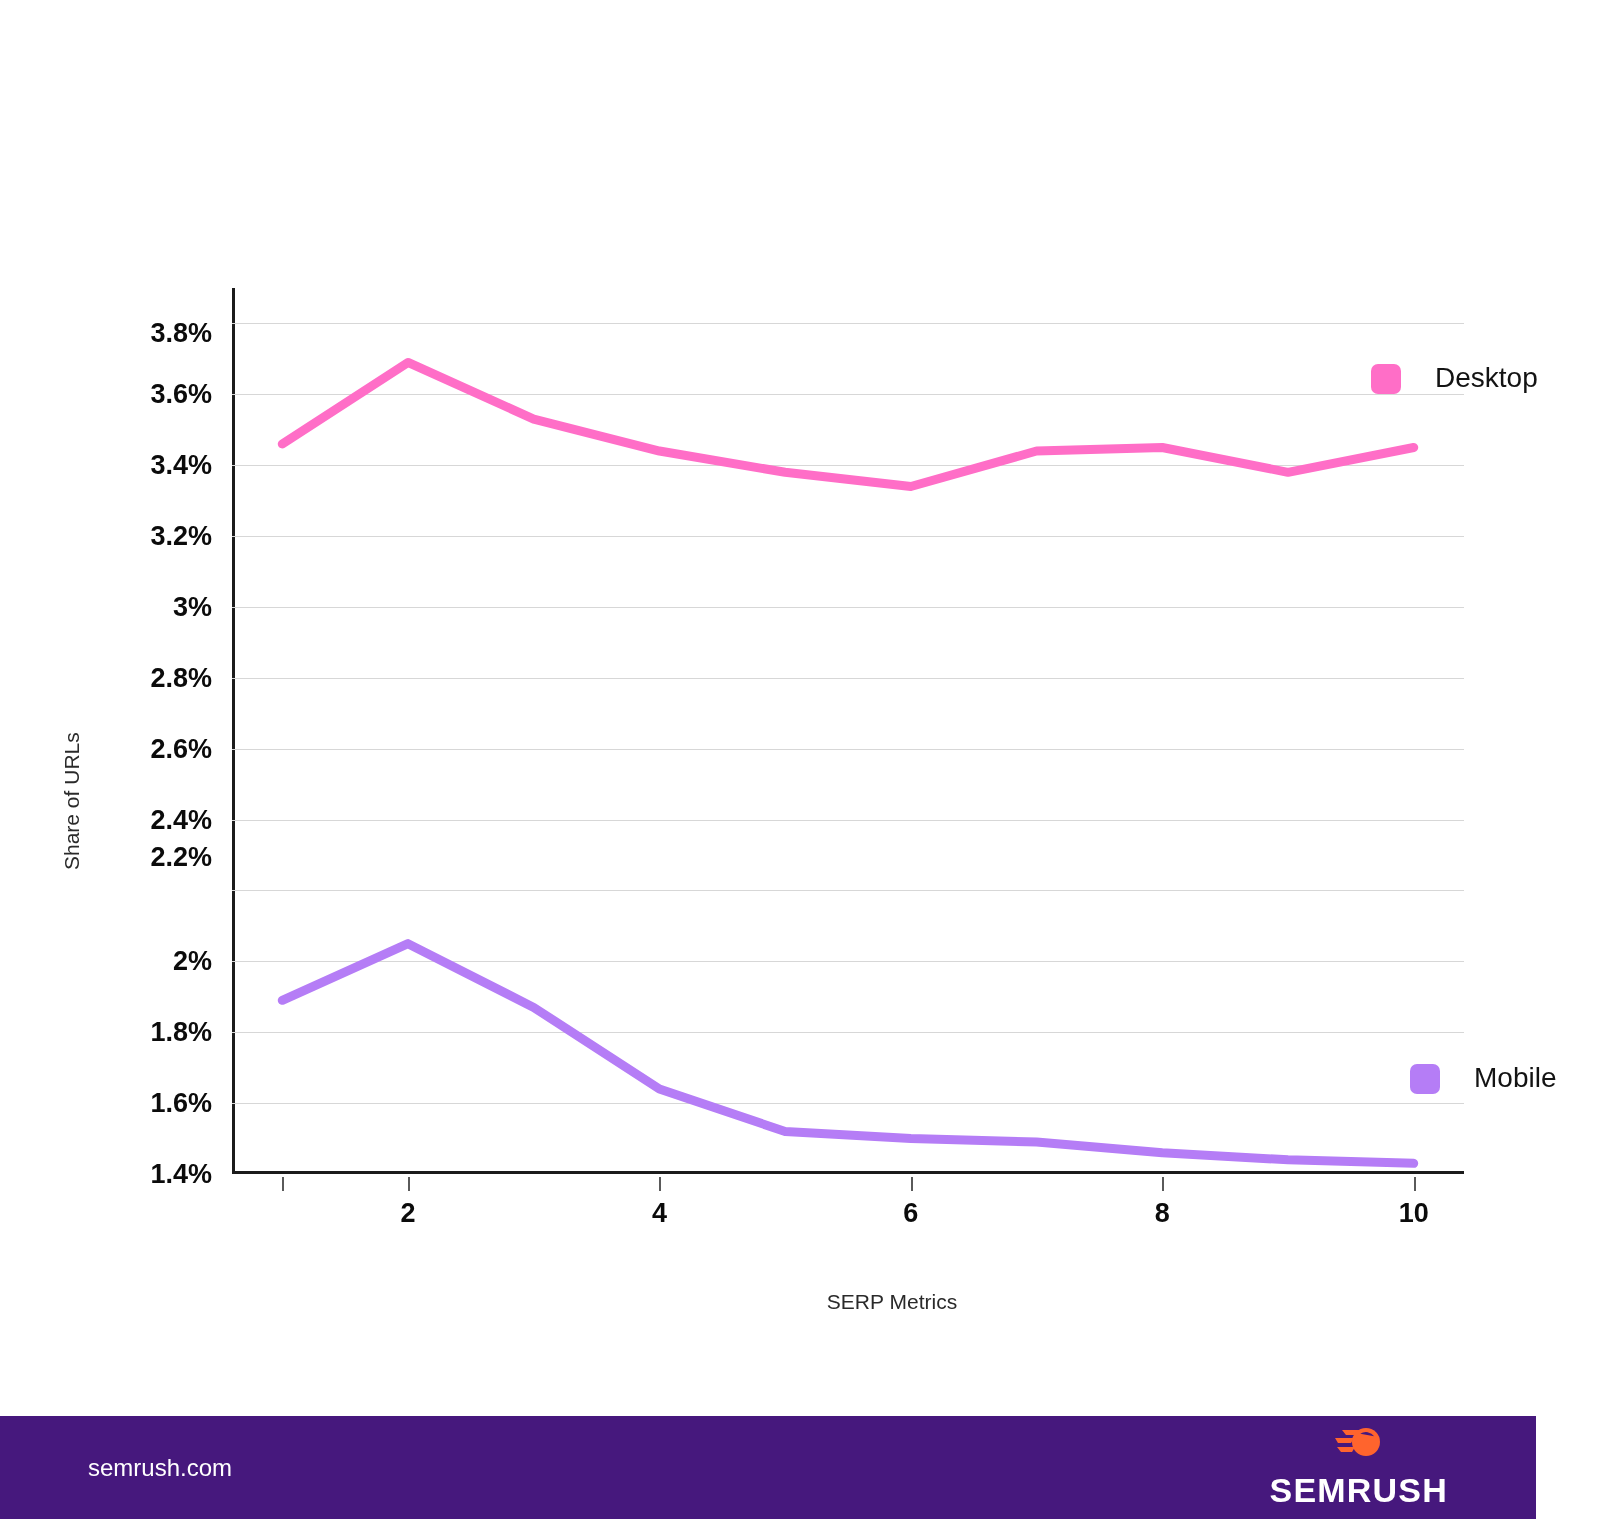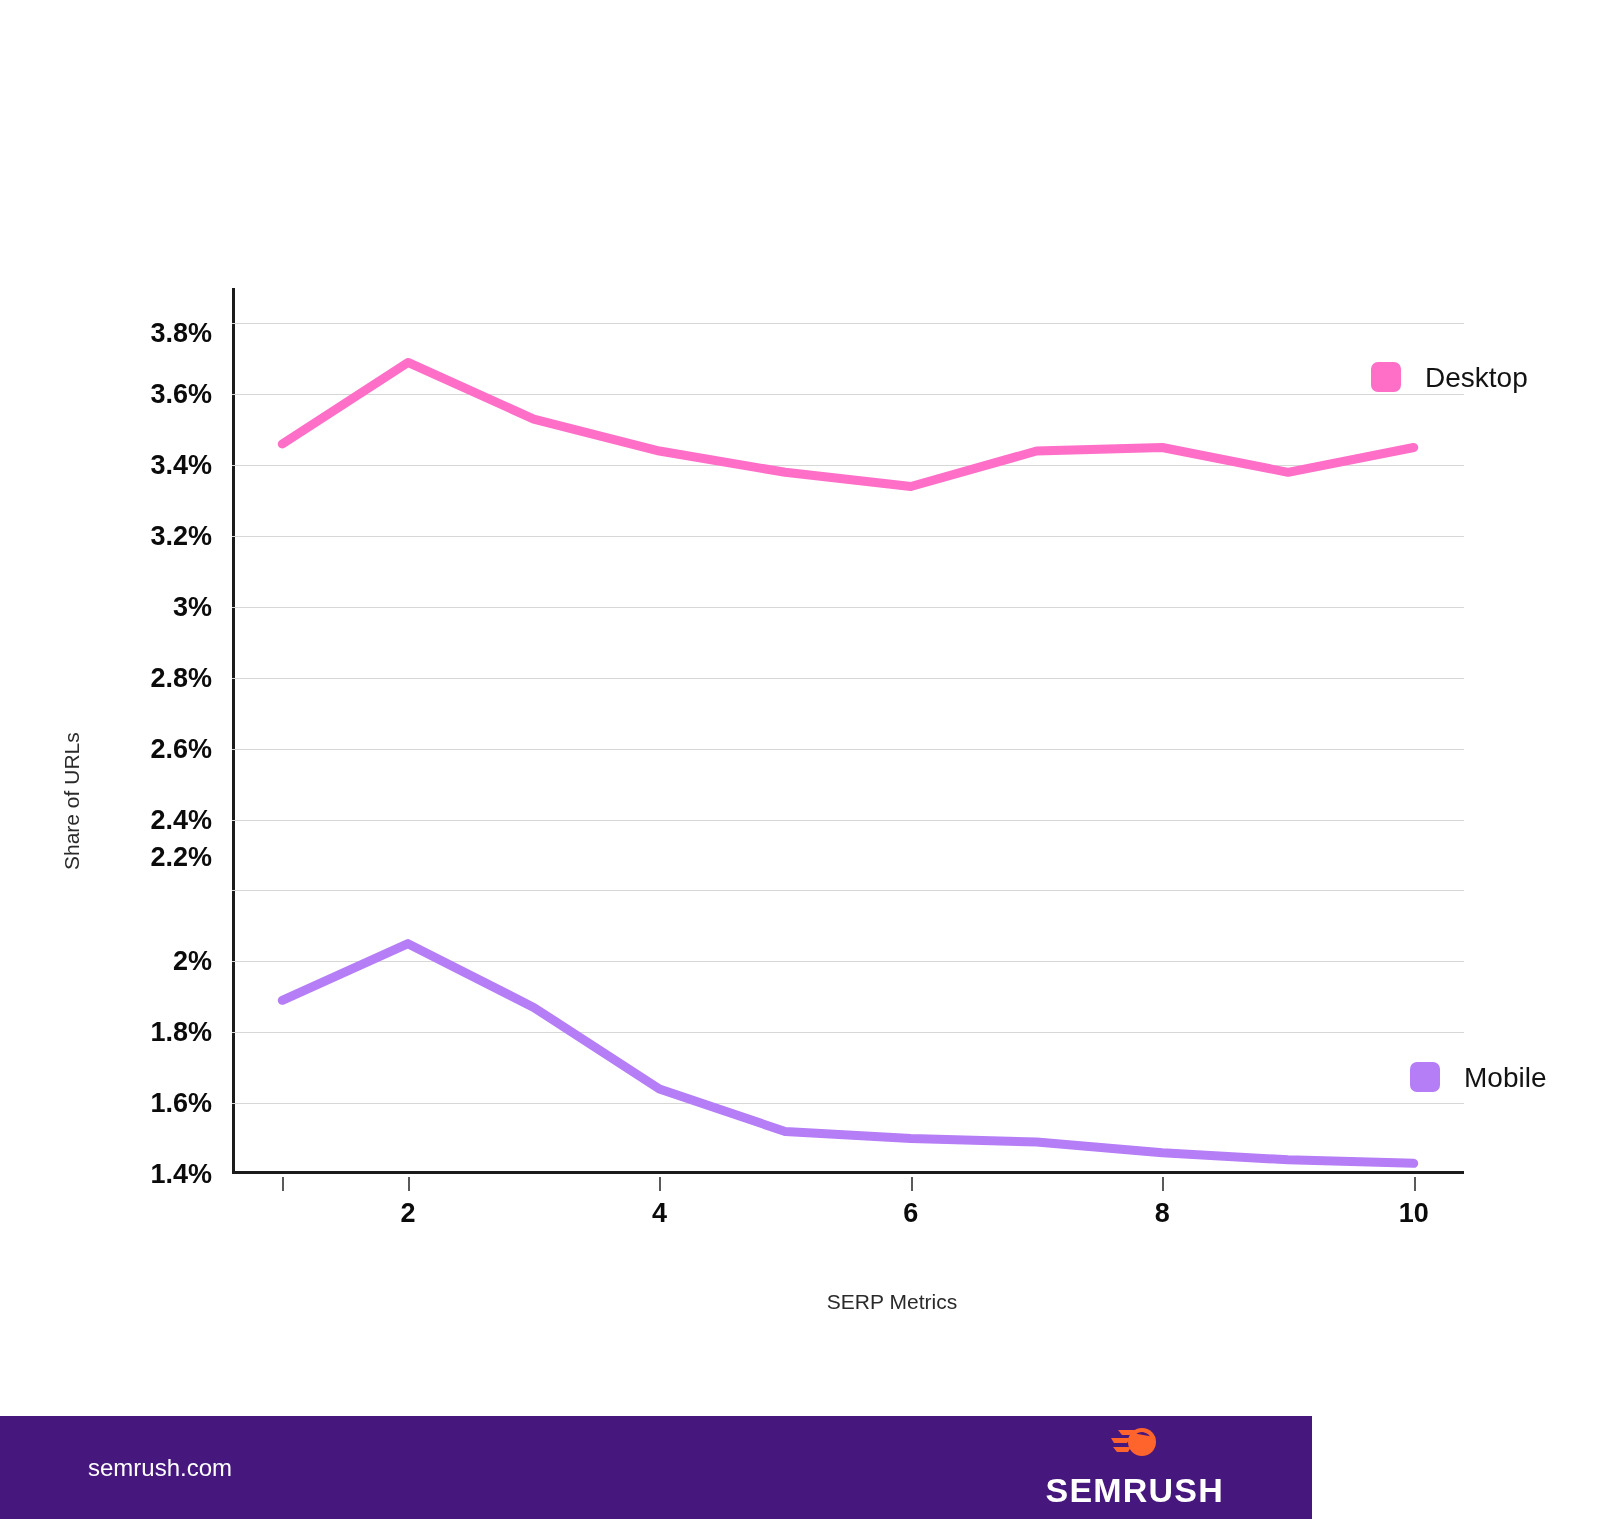--- a/index.html
+++ b/index.html
@@ -89,22 +89,22 @@
     text-align: center;
     padding-left: 184px;
     font-size: 21px;
     color: #2a2a2a;
   }
 
   
   .legend-entry {
     position: absolute;
     display: flex;
-    align-items: flex-start;
-    gap: 24px;
+    align-items: flex-end;
+    gap: 34px;
     padding-left: 44px;
   }
   #legend-desktop { left: 1327px; top: 362px; }
   #legend-mobile  { left: 1327px; top: 1062px; margin-left: 39px; }
   .legend-swatch {
     width: 30px; height: 30px;
     border-radius: 7px;
     flex: 0 0 auto;
   }
   .legend-label {
@@ -118,21 +118,21 @@
     position: absolute;
     left: 232px; top: 288px;
     width: 1232px; height: 886px;
     overflow: visible;
   }
 
   
   #footer {
     position: absolute;
     left: 0; bottom: 0;
-    width: 1312px; height: 103px;
+    width: 1536px; height: 103px;
     background: #46187d;
     display: flex;
     align-items: center;
     justify-content: space-between;
     padding: 0 88px;
   }
   #footer-url {
     font-size: 24px;
     color: #ffffff;
   }

